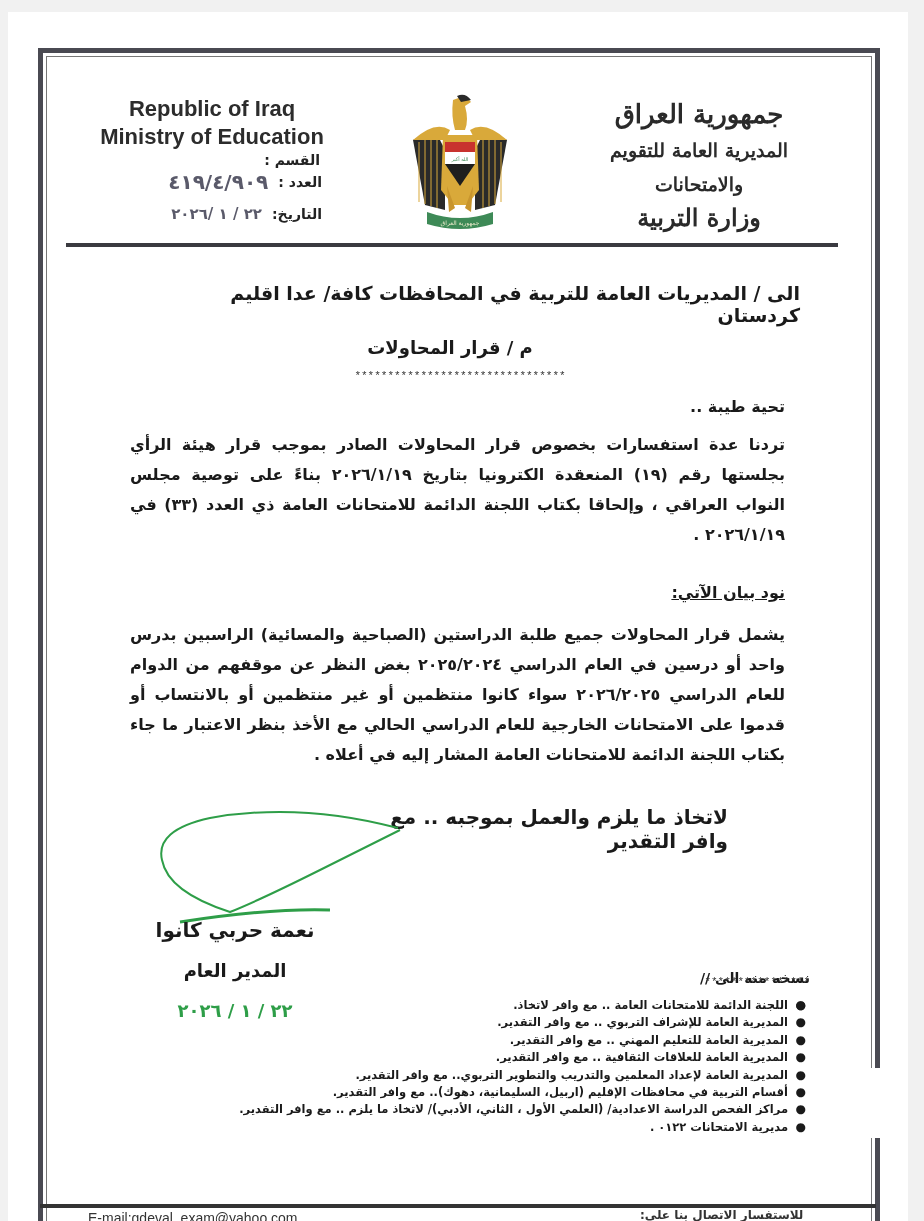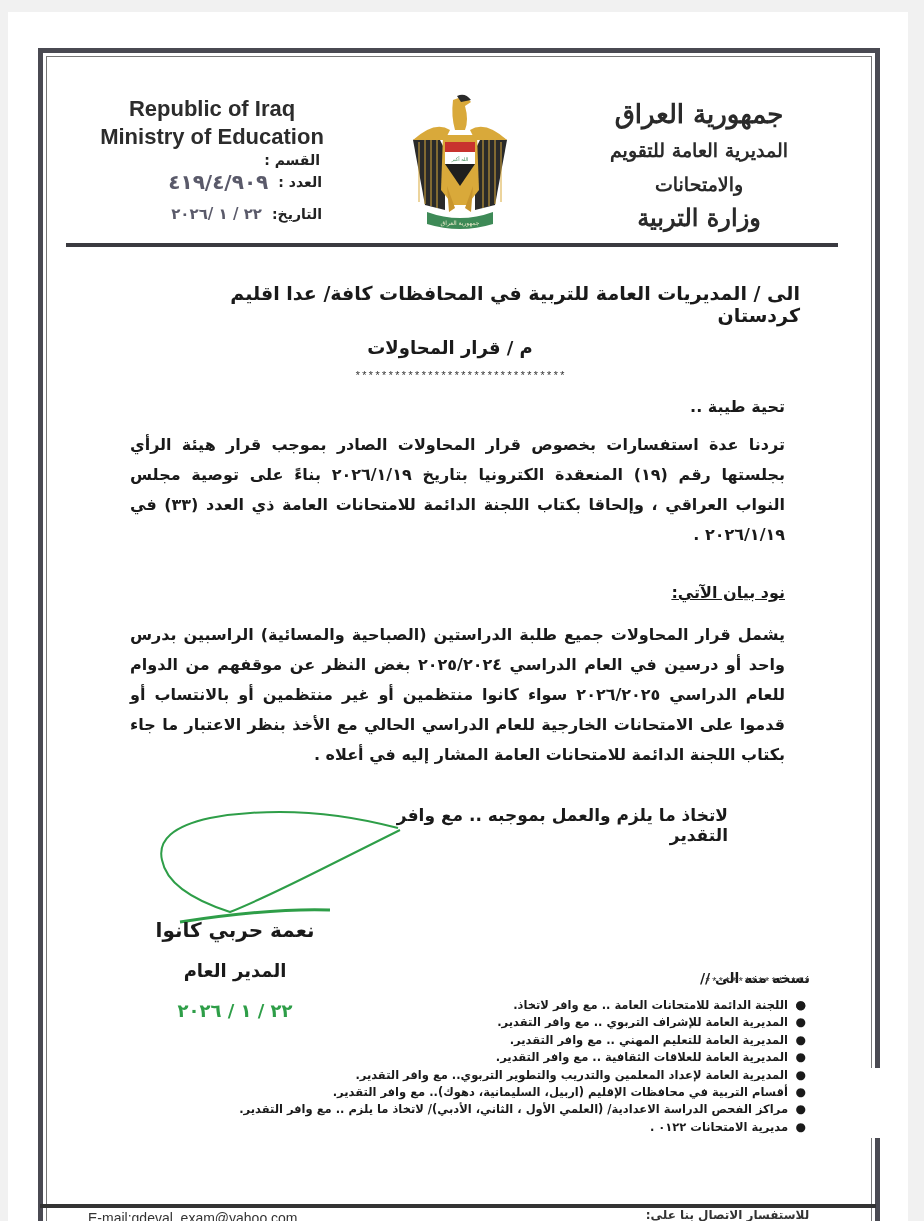--- a/index.html
+++ b/index.html
@@ -108,21 +108,21 @@
 <div class="abs stars" style="left:300px; top:370px; width:320px; text-align:center;">********************************</div>
 
 <div class="abs ar" style="left:500px; top:397px; width:285px; text-align:right; font-size:16px;">تحية طيبة ..</div>
 
 <div class="abs ar body-text" style="left:130px; top:430px; width:655px;">تردنا عدة استفسارات بخصوص قرار المحاولات الصادر بموجب قرار هيئة الرأي بجلستها رقم (١٩) المنعقدة الكترونيا بتاريخ ٢٠٢٦/١/١٩ بناءً على توصية مجلس النواب العراقي ، وإلحاقا بكتاب اللجنة الدائمة للامتحانات العامة ذي العدد (٣٣) في ٢٠٢٦/١/١٩ .</div>
 
 <div class="abs ar" style="left:500px; top:583px; width:285px; text-align:right; font-size:16px; text-decoration:underline;">نود بيان الآتي:</div>
 
 <div class="abs ar body-text" style="left:130px; top:620px; width:655px;">يشمل قرار المحاولات جميع طلبة الدراستين (الصباحية والمسائية) الراسبين بدرس واحد أو درسين في العام الدراسي ٢٠٢٥/٢٠٢٤ بغض النظر عن موقفهم من الدوام للعام الدراسي ٢٠٢٦/٢٠٢٥ سواء كانوا منتظمين أو غير منتظمين أو بالانتساب أو قدموا على الامتحانات الخارجية للعام الدراسي الحالي مع الأخذ بنظر الاعتبار ما جاء بكتاب اللجنة الدائمة للامتحانات العامة المشار إليه في أعلاه .</div>
 
-<div class="abs ar" style="left:360px; top:805px; width:368px; text-align:right; font-size:17px;">لاتخاذ ما يلزم والعمل بموجبه .. مع وافر التقدير</div>
+<div class="abs ar" style="left:360px; top:805px; width:368px; text-align:right; font-size:20px;">لاتخاذ ما يلزم والعمل بموجبه .. مع وافر التقدير</div>
 
 <div class="abs" style="left:150px; top:800px; width:260px; height:125px;">
   <svg width="260" height="125" viewBox="0 0 260 125">
     <path d="M248 28 Q150 2 60 18 Q5 30 12 60 Q18 92 80 112 Q110 100 170 70 Q220 45 250 30" fill="none" stroke="#2e9e48" stroke-width="2"></path>
     <path d="M30 122 Q120 108 180 110" fill="none" stroke="#2e9e48" stroke-width="3"></path>
   </svg>
 </div>
 
 <div class="abs ar sig-name" style="left:140px; top:918px; width:190px; text-align:center;">نعمة حربي كانوا</div>
 <div class="abs ar" style="left:155px; top:960px; width:160px; text-align:center; font-size:18px;">المدير العام</div>
@@ -144,13 +144,13 @@
     <li><span class="bullet">●</span><span>أقسام التربية في محافظات الإقليم (اربيل، السليمانية، دهوك).. مع وافر التقدير.</span></li>
     <li><span class="bullet">●</span><span>مراكز الفحص الدراسة الاعدادية/ (العلمي الأول ، الثاني، الأدبي)/ لاتخاذ ما يلزم .. مع وافر التقدير.</span></li>
     <li><span class="bullet">●</span><span>مديرية الامتحانات ٠١٢٢ .</span></li>
   </ul>
 </div>
 
 <div class="abs" style="left:858px; top:1068px; width:22px; height:70px; background:#fff;"></div>
 
 <div class="footer-rule"></div>
 <div class="abs" style="left:88px; top:1210px; width:300px; font-family:'Liberation Sans', sans-serif; font-size:14px; color:#333;">E-mail:gdeval_exam@yahoo.com</div>
-<div class="abs ar" style="left:640px; top:1208px; width:175px; text-align:center; font-size:12px; color:#333;">للاستفسار الاتصال بنا على:</div>
+<div class="abs ar" style="left:640px; top:1208px; width:175px; text-align:left; font-size:12px; color:#333;">للاستفسار الاتصال بنا على:</div>
 
 </body></html>

